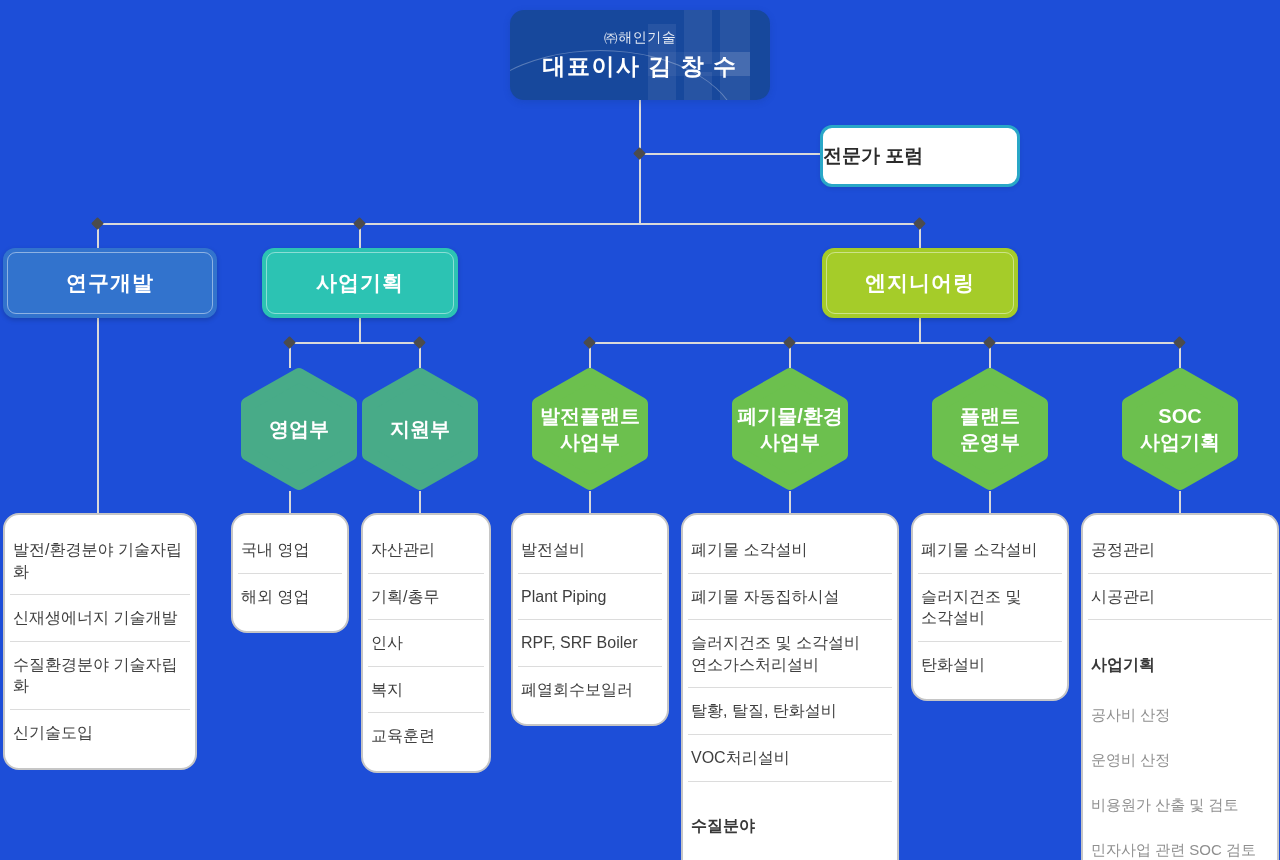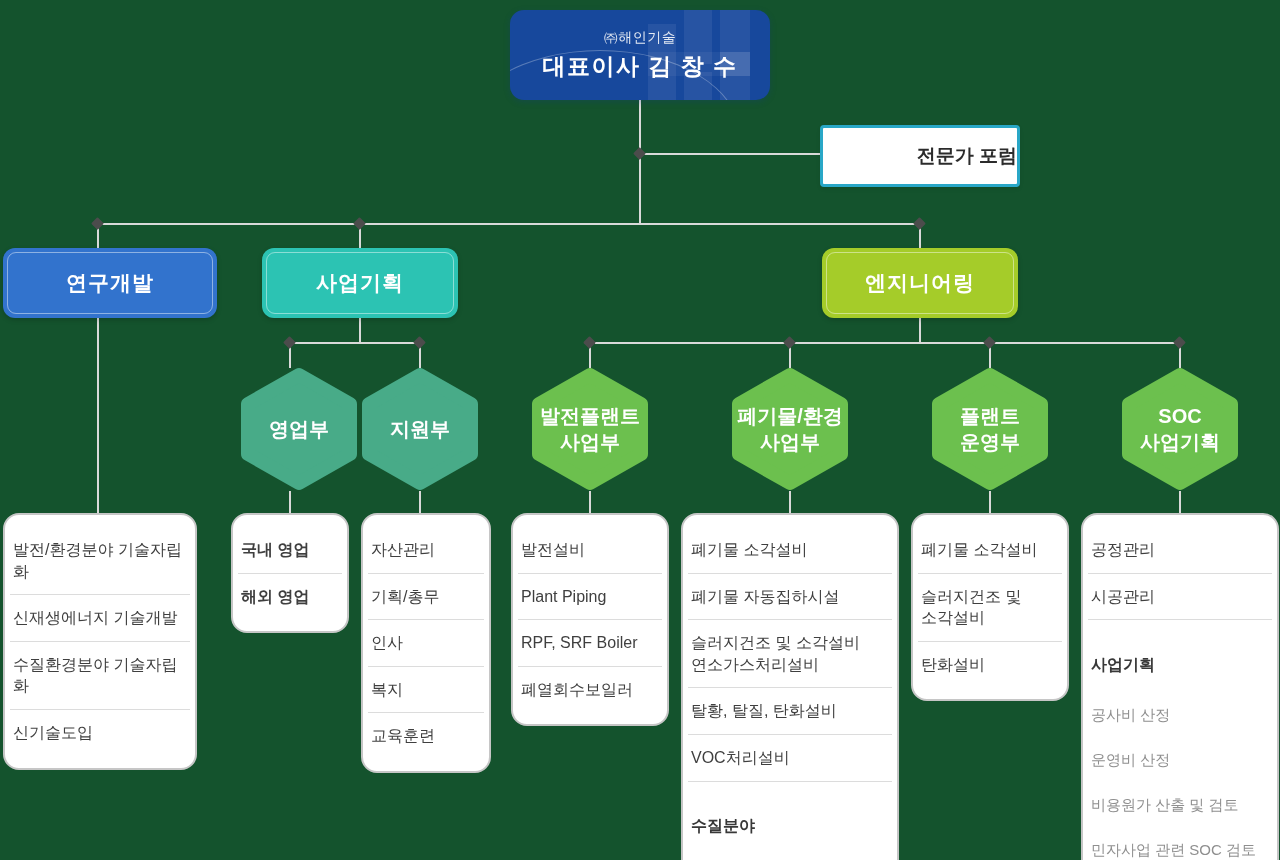--- a/index.html
+++ b/index.html
@@ -4,21 +4,21 @@
 <style>
   :root{
     --ceo-bg:#17489c; --forum-border:#29a7c7; --rnd:#3273cd; --planning:#2cc3b3;
     --engineering:#a5cc29; --dept-teal:#48ab88; --dept-green:#6cc04e;
     --line:#d9d9d9; --diamond:#4c4c4c; --list-border:#c6c6c6;
     --text-dark:#3f3f3f; --text-sub:#8f8f8f;
   }
   *{margin:0;padding:0;box-sizing:border-box;}
   html,body{background:#fff;}
   body{font-family:"Liberation Sans","DejaVu Sans",sans-serif;}
-  .stage{position:relative;width:1280px;height:860px;background:#14532d;overflow:hidden;}
+  .stage{position:relative;width:1280px;height:860px;background:#1d4ed8;overflow:hidden;}
 
   
   .vline,.hline{position:absolute;background:var(--line);}
   .vline{width:2px;} .hline{height:2px;}
   .diamond{position:absolute;width:9px;height:9px;background:var(--diamond);transform:rotate(45deg);border-radius:1px;}
 
   
   .ceo{position:absolute;left:510px;top:10px;width:260px;height:90px;background:var(--ceo-bg);
        border-radius:14px;display:flex;flex-direction:column;align-items:center;justify-content:center;
        overflow:hidden;box-shadow:0 2px 6px rgba(20,60,140,.25);}
@@ -30,21 +30,21 @@
   .ceo-mark .m2{left:60px;top:0px;width:28px;height:70px;}
   .ceo-mark .m3{left:60px;top:78px;width:28px;height:70px;}
   .ceo-mark .m4{left:96px;top:0px;width:30px;height:150px;}
   .ceo-mark .m5{left:24px;top:58px;width:102px;height:24px;background:rgba(255,255,255,.05);}
   .ceo-mark .m6{left:96px;top:58px;width:30px;height:24px;background:rgba(255,255,255,.10);}
   .ceo-arc{position:absolute;left:-50px;bottom:-120px;width:280px;height:170px;border-radius:50%;
            border:1px solid rgba(255,255,255,.28);z-index:1;}
 
   
   .forum{position:absolute;left:820px;top:125px;width:200px;height:62px;background:#fff;
-         border:3px solid var(--forum-border);border-radius:4px;display:flex;align-items:center;justify-content:flex-end;
+         border:3px solid var(--forum-border);border-radius:12px;display:flex;align-items:center;justify-content:flex-start;
          box-shadow:0 2px 4px rgba(0,0,0,.08);}
   .forum-label{font-size:19px;font-weight:bold;color:#2b2b2b;}
 
   
   .division{position:absolute;top:248px;height:70px;border-radius:12px;display:flex;align-items:center;justify-content:center;
             box-shadow:0 2px 5px rgba(0,0,0,.18);}
   .division::after{content:"";position:absolute;inset:4px;border:1px solid rgba(255,255,255,.45);border-radius:9px;pointer-events:none;}
   .division-label{font-size:21px;font-weight:bold;color:#fff;letter-spacing:1px;}
   .division.rnd{left:3px;width:214px;background:var(--rnd);}
   .division.planning{left:262px;width:196px;background:var(--planning);}
@@ -176,21 +176,21 @@
 사업기획</div>
   </div>
 
   <div class="list" style="left:3px;width:194px;">
     <div class="list-item">발전/환경분야 기술자립화</div>
     <div class="list-item">신재생에너지 기술개발</div>
     <div class="list-item">수질환경분야 기술자립화</div>
     <div class="list-item">신기술도입</div>
   </div>
 
-  <div class="list" style="left:231px;width:118px;font-weight:bold;">
+  <div class="list" style="left:231px;width:118px;">
     <div class="list-item">국내 영업</div>
     <div class="list-item">해외 영업</div>
   </div>
 
   <div class="list" style="left:361px;width:130px;">
     <div class="list-item">자산관리</div>
     <div class="list-item">기획/총무</div>
     <div class="list-item">인사</div>
     <div class="list-item">복지</div>
     <div class="list-item">교육훈련</div>

